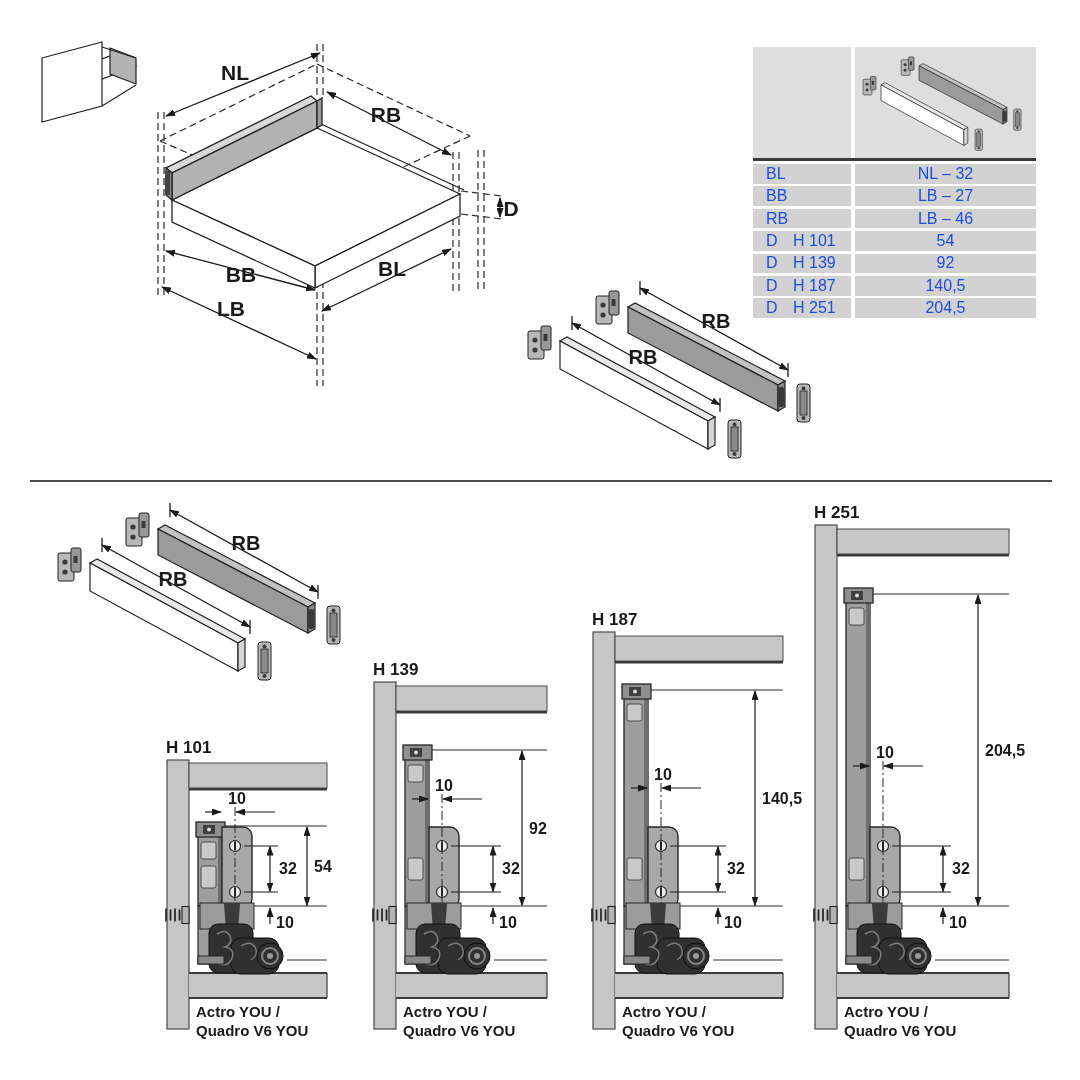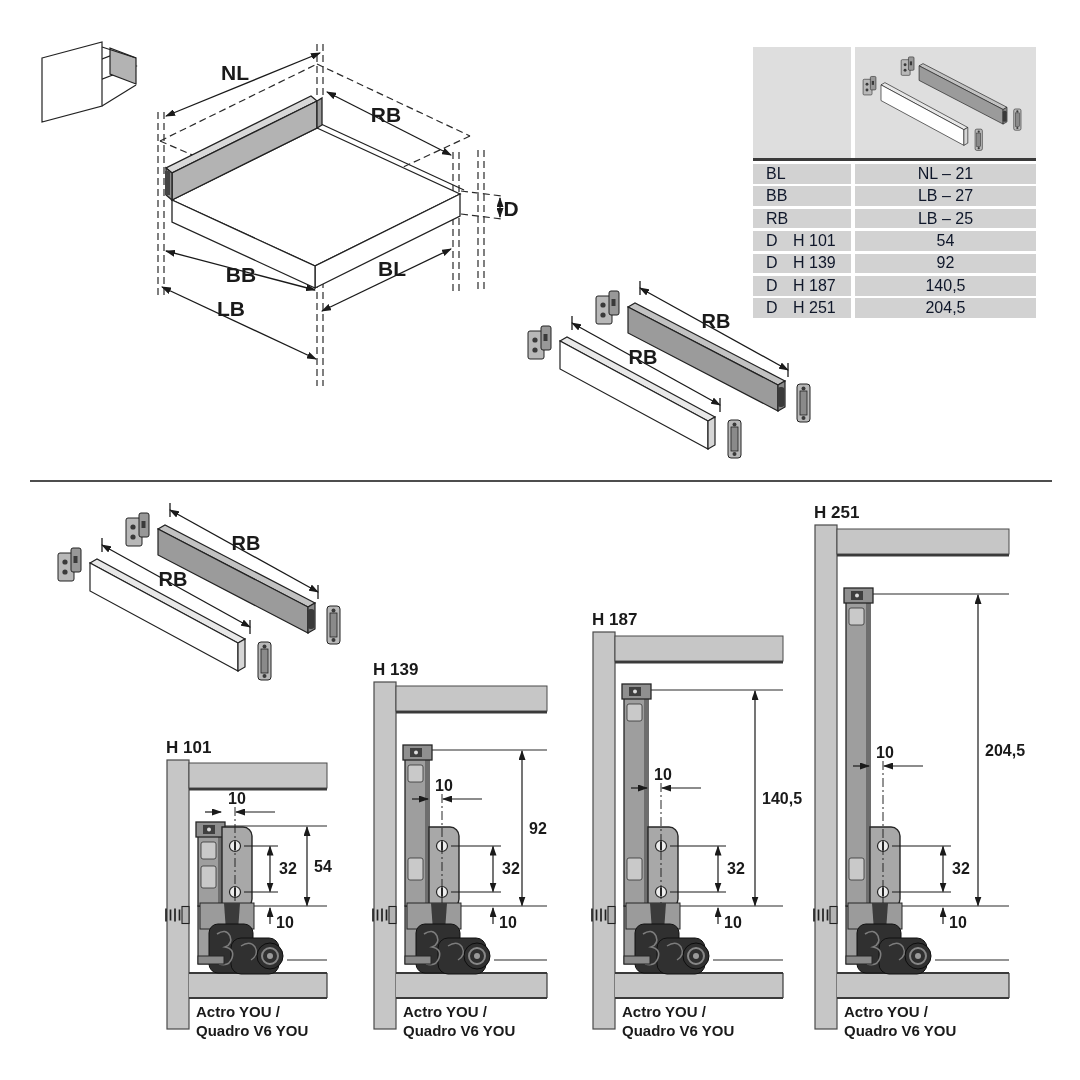--- a/index.html
+++ b/index.html
@@ -1,17 +1,17 @@
 <!DOCTYPE html>
 <html><head>
 <meta charset="utf-8">
 <style>
   html,body{margin:0;padding:0;background:#fff;}
   #stage{position:relative;width:1080px;height:1080px;background:#fff;overflow:hidden;
-         font-family:"Liberation Sans",sans-serif;color:#0f172a;}
+         font-family:"Liberation Sans",sans-serif;color:#1d4ed8;}
   #diagram{position:absolute;left:0;top:0;}
   
   text{fill:#1a1a1a;}
   .iso-label{font:bold 21px "Liberation Sans",sans-serif;}
   .rb-label{font:bold 20px "Liberation Sans",sans-serif;}
   .panel-title{font:bold 17px "Liberation Sans",sans-serif;}
   .dim{font:bold 16px "Liberation Sans",sans-serif;}
   .actro{font:bold 15px "Liberation Sans",sans-serif;}
   
   #spec-table{position:absolute;left:753px;top:47px;width:283px;font-size:16px;}
@@ -444,37 +444,37 @@
     </svg>
   </div>
   <div id="spec-divider"></div>
 
   <div class="trow">
     <div class="c1">
           <span class="param">BL</span>
           <span></span>
         </div>
     <div class="gap"></div>
-        <div class="c2">NL – 21</div>
+        <div class="c2">NL – 32</div>
   </div>
   <div class="trow">
     <div class="c1">
           <span class="param">BB</span>
           <span></span>
         </div>
     <div class="gap"></div>
         <div class="c2">LB – 27</div>
   </div>
   <div class="trow">
     <div class="c1">
           <span class="param">RB</span>
           <span></span>
         </div>
     <div class="gap"></div>
-        <div class="c2">LB – 25</div>
+        <div class="c2">LB – 46</div>
   </div>
   <div class="trow">
     <div class="c1">
           <span class="param">D</span>
           <span>H 101</span>
         </div>
     <div class="gap"></div>
         <div class="c2">54</div>
   </div>
   <div class="trow">

